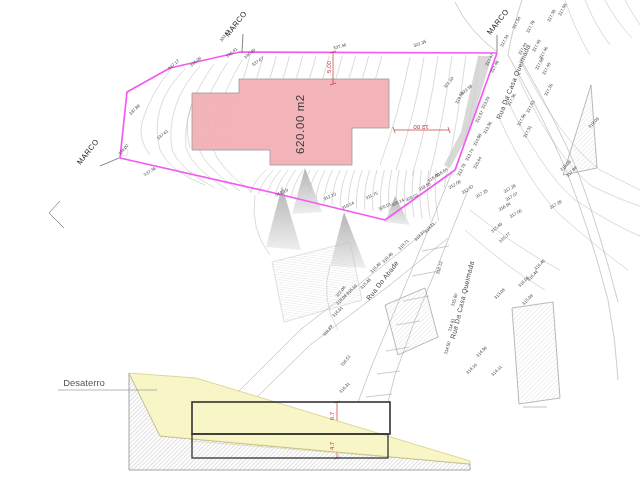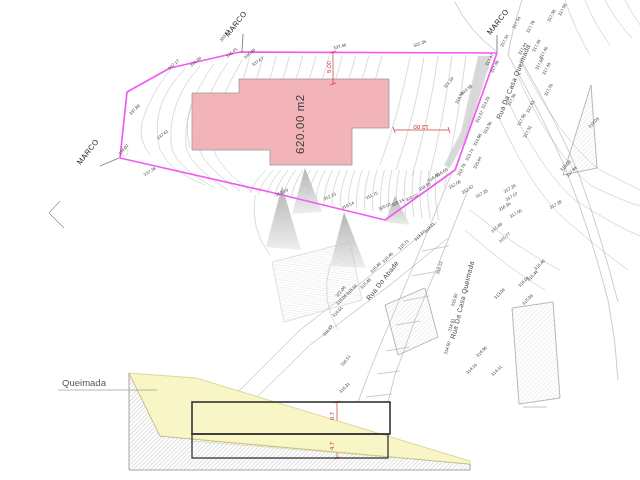--- a/index.html
+++ b/index.html
@@ -194,21 +194,21 @@
       <div class="lbl lbl-m" style="left: 88px; top: 152px; transform: translate(-50%, -50%) rotate(-52deg);">MARCO</div>
       <div class="lbl lbl-m" style="left: 498px; top: 22px; transform: translate(-50%, -50%) rotate(-52deg);">MARCO</div>
       <div class="lbl lbl-s" style="left: 383px; top: 281px; transform: translate(-50%, -50%) rotate(-52deg);">Rua Do Abade</div>
       <div class="lbl lbl-s" style="left: 514px; top: 82px; transform: translate(-50%, -50%) rotate(-68deg);">Rua Da Casa Queimada</div>
       <div class="lbl lbl-s" style="left: 463px; top: 300px; transform: translate(-50%, -50%) rotate(-76deg);">Rua Da Casa Queimada</div>
       <div class="lbl lbl-d" style="left: 329px; top: 67px; transform: translate(-50%, -50%) rotate(-90deg);">5.00</div>
       <div class="lbl lbl-d" style="left: 421px; top: 127px; transform: translate(-50%, -50%) rotate(180deg);">12.00</div>
       <div class="lbl lbl-d" style="left: 332px; top: 416px; transform: translate(-50%, -50%) rotate(-90deg);">6.7</div>
       <div class="lbl lbl-d" style="left: 332px; top: 446px; transform: translate(-50%, -50%) rotate(-90deg);">4.7</div>
       <div class="lbl lbl-a" style="left: 301px; top: 124px; transform: translate(-50%, -50%) rotate(-90deg);">620.00 m2</div>
-      <div class="lbl lbl-t" style="left: 84px; top: 383px; transform: translate(-50%, -50%) rotate(0deg);">Queimada</div>
+      <div class="lbl lbl-t" style="left: 84px; top: 383px; transform: translate(-50%, -50%) rotate(0deg);">Desaterro</div>
       <div class="lbl lbl-e" style="left: 225px; top: 36px; transform: translate(-50%, -50%) rotate(-55deg);">333.23</div>
       <div class="lbl lbl-e" style="left: 196px; top: 62px; transform: translate(-50%, -50%) rotate(-40deg);">336.06</div>
       <div class="lbl lbl-e" style="left: 232px; top: 53px; transform: translate(-50%, -50%) rotate(-40deg);">336.41</div>
       <div class="lbl lbl-e" style="left: 250px; top: 54px; transform: translate(-50%, -50%) rotate(-40deg);">336.49</div>
       <div class="lbl lbl-e" style="left: 174px; top: 65px; transform: translate(-50%, -50%) rotate(-42deg);">337.17</div>
       <div class="lbl lbl-e" style="left: 340px; top: 47px; transform: translate(-50%, -50%) rotate(-15deg);">337.46</div>
       <div class="lbl lbl-e" style="left: 420px; top: 44px; transform: translate(-50%, -50%) rotate(-20deg);">322.35</div>
       <div class="lbl lbl-e" style="left: 135px; top: 110px; transform: translate(-50%, -50%) rotate(-45deg);">337.88</div>
       <div class="lbl lbl-e" style="left: 163px; top: 135px; transform: translate(-50%, -50%) rotate(-40deg);">337.61</div>
       <div class="lbl lbl-e" style="left: 150px; top: 172px; transform: translate(-50%, -50%) rotate(-32deg);">337.36</div>

